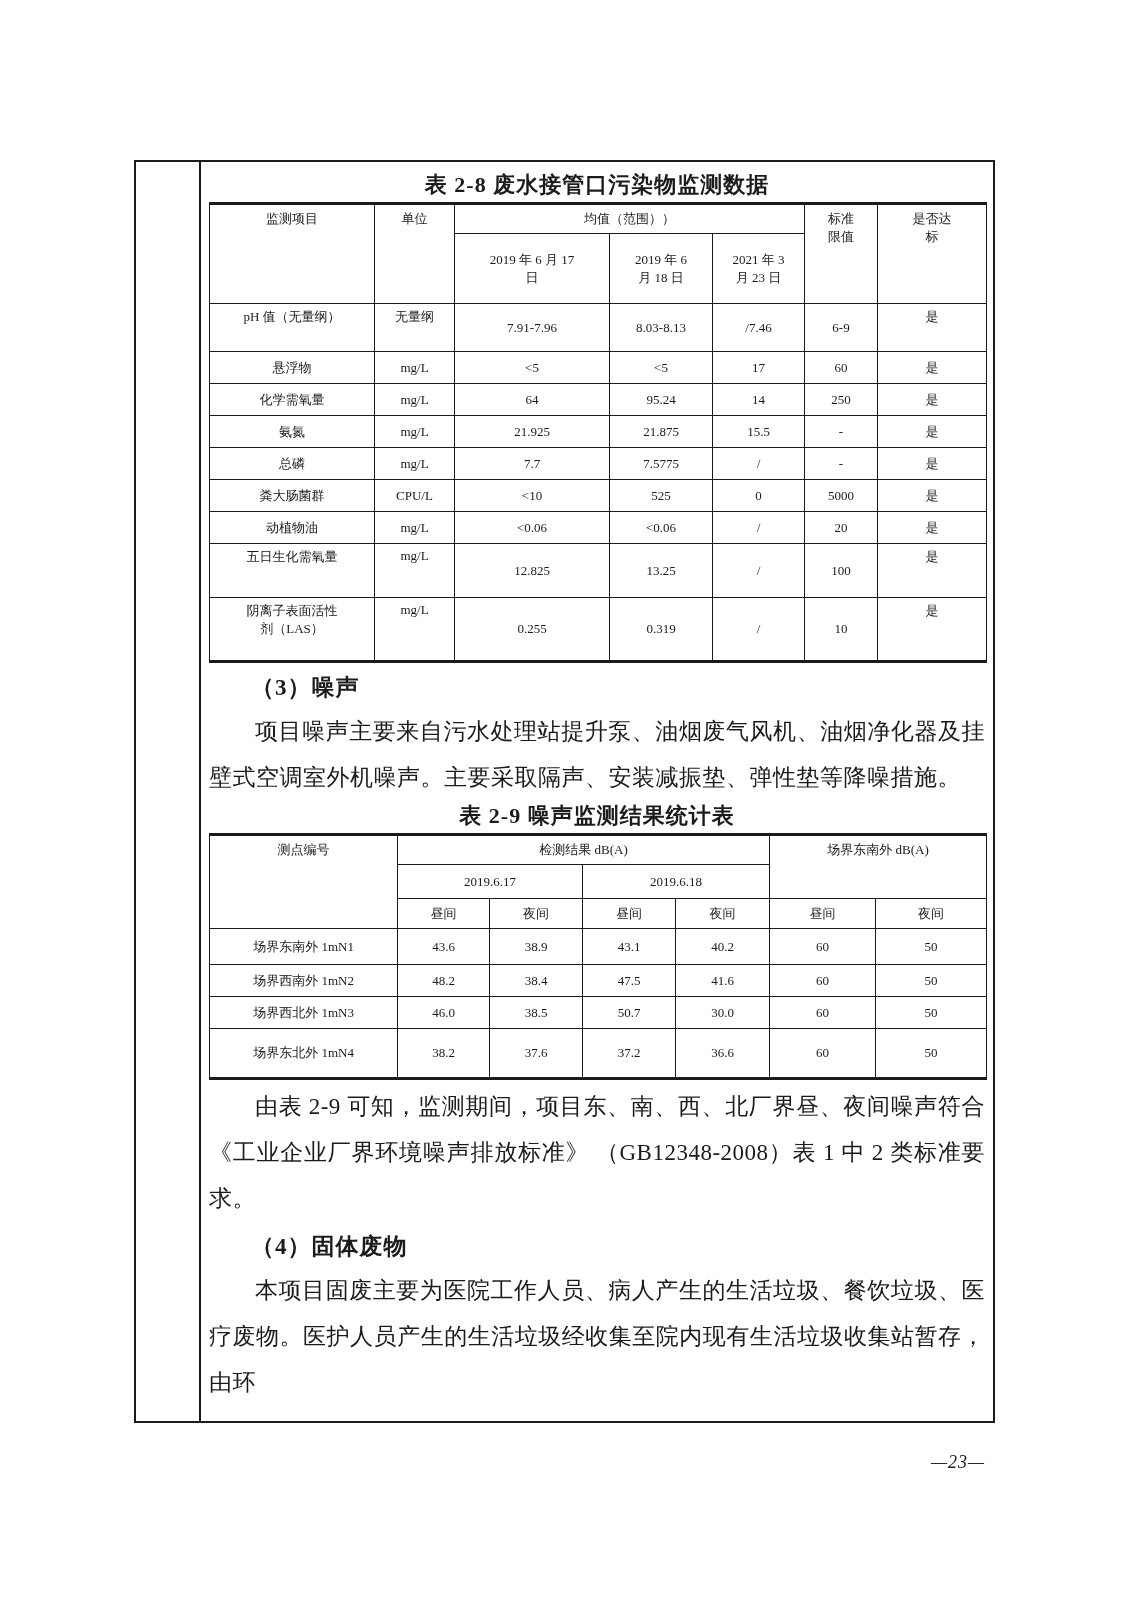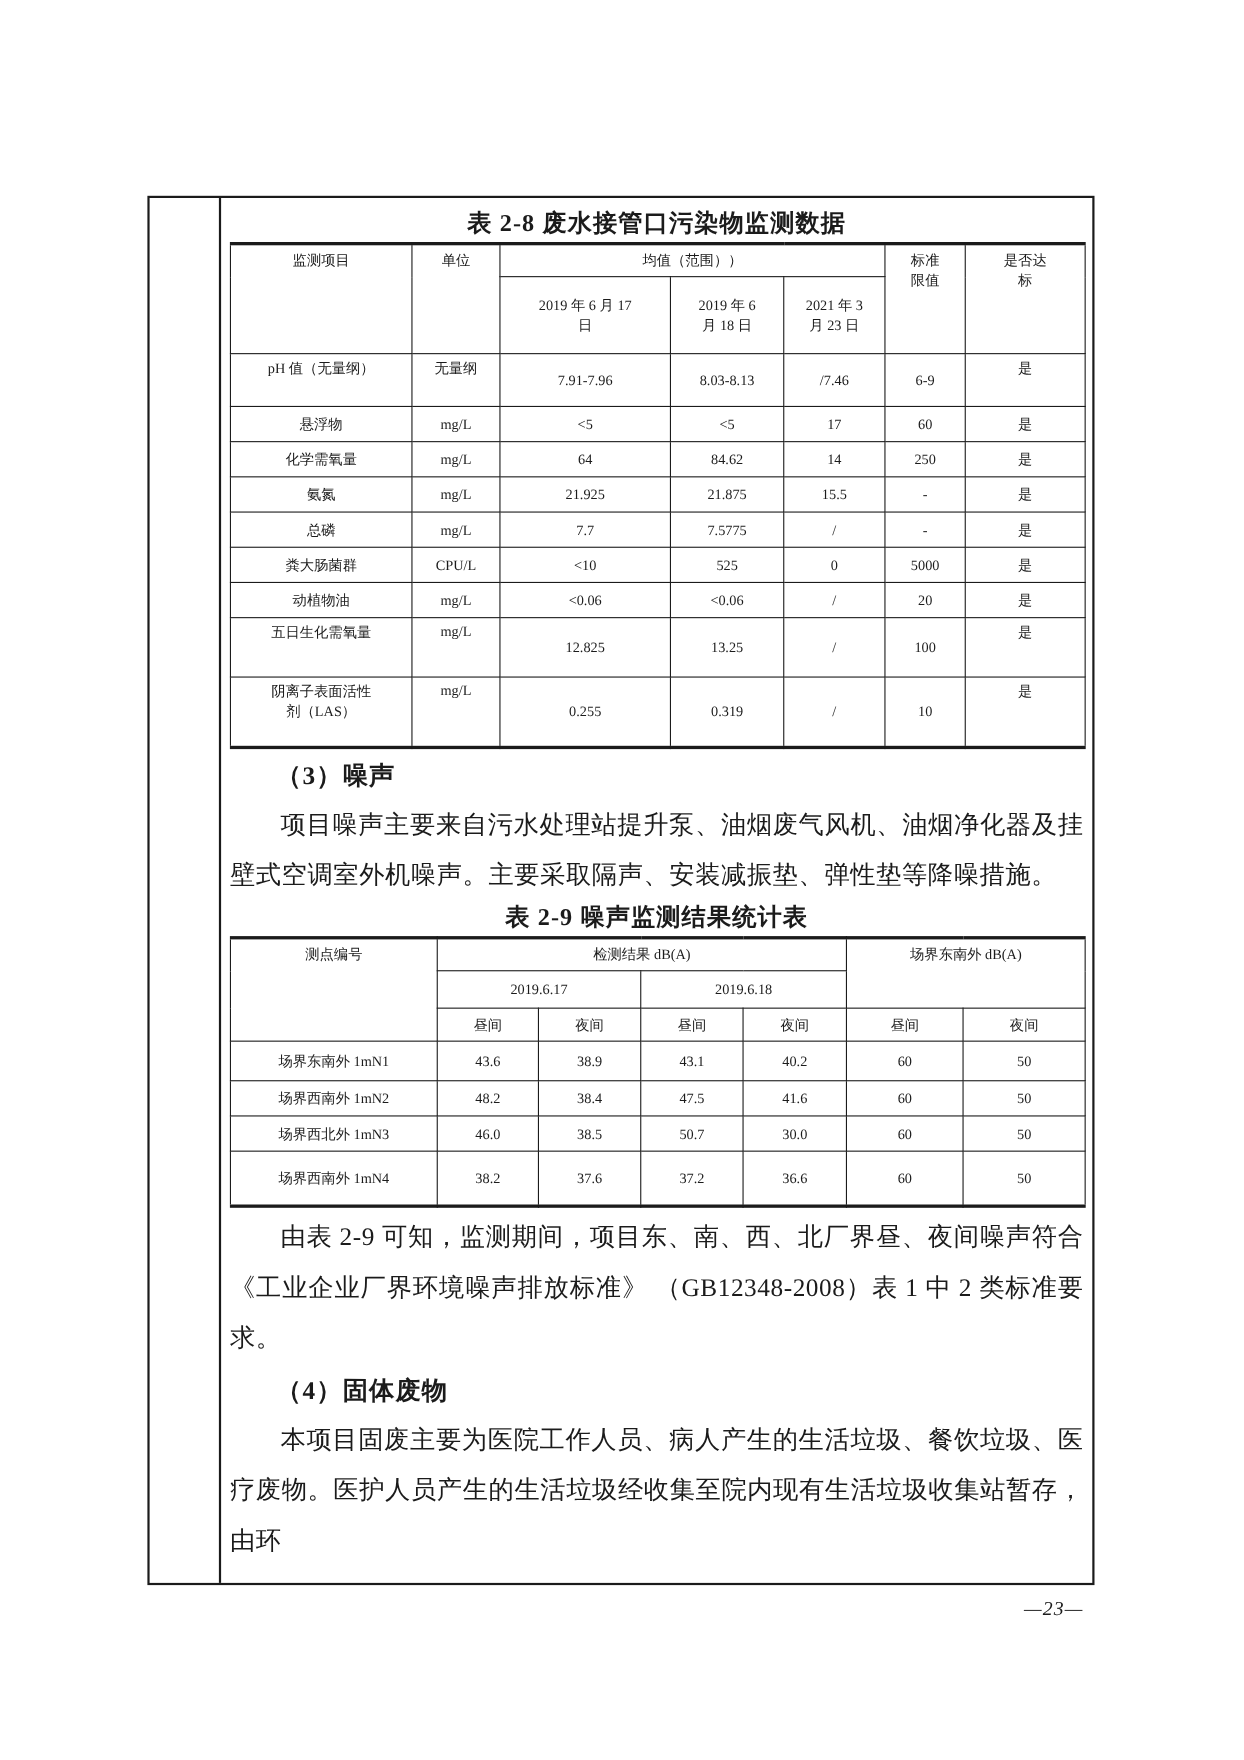--- a/index.html
+++ b/index.html
@@ -2,21 +2,21 @@
 <html><head>
 <meta charset="utf-8">
 <style>
   html,body { margin:0; padding:0; }
   body {
     width:1131px; height:1600px; position:relative;
     background:#ffffff; color:#1b1b1b;
     font-family:"Liberation Serif","DejaVu Serif",serif;
   }
   .form-box {
-    position:absolute; left:134px; top:178px;
+    position:absolute; left:134px; top:160px;
     width:861px; height:1263px; box-sizing:border-box;
     border:2px solid #1b1b1b; display:flex; overflow:hidden;
   }
   .label-col { flex:none; width:63px; border-right:2px solid #1b1b1b; }
   .content-col { flex:1; padding:8px 8px 0 8px; overflow:hidden; }
 
   .tbl-title {
     text-align:center; font-weight:bold; font-size:22px;
     line-height:26px; margin:2px 0 3px 0; letter-spacing:1px;
   }
@@ -103,21 +103,21 @@
             <td>&lt;5</td>
             <td>&lt;5</td>
             <td>17</td>
             <td>60</td>
             <td>是</td>
           </tr>
           <tr style="height: 32px;">
             <td class="pre">化学需氧量</td>
             <td>mg/L</td>
             <td>64</td>
-            <td>84.62</td>
+            <td>95.24</td>
             <td>14</td>
             <td>250</td>
             <td>是</td>
           </tr>
           <tr style="height: 32px;">
             <td class="pre">氨氮</td>
             <td>mg/L</td>
             <td>21.925</td>
             <td>21.875</td>
             <td>15.5</td>
@@ -229,21 +229,21 @@
             <tr style="height: 32px;">
               <td class="pre">场界西北外 1mN3</td>
               <td>46.0</td>
               <td>38.5</td>
               <td>50.7</td>
               <td>30.0</td>
               <td>60</td>
               <td>50</td>
             </tr>
             <tr style="height: 50px;">
-              <td class="pre">场界西南外 1mN4</td>
+              <td class="pre">场界东北外 1mN4</td>
               <td>38.2</td>
               <td>37.6</td>
               <td>37.2</td>
               <td>36.6</td>
               <td>60</td>
               <td>50</td>
             </tr>
           </tbody>
       </table>
     </div>

